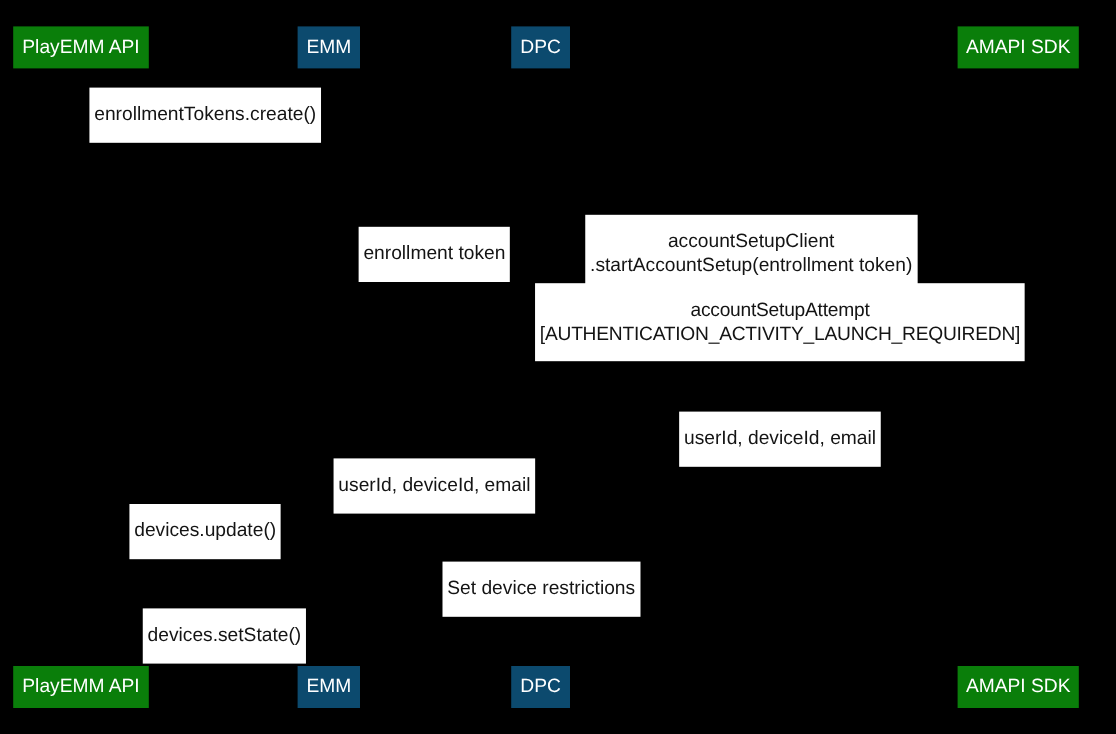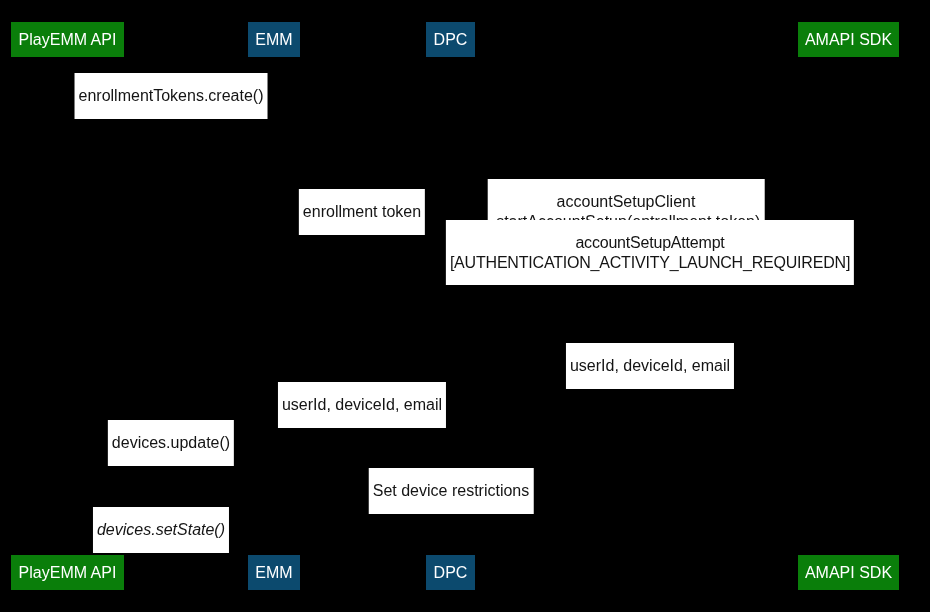--- a/index.html
+++ b/index.html
@@ -58,33 +58,33 @@
   </div>
 
   <div class="msg" style="left:171px; top:73px;">enrollmentTokens.create()</div>
 
 
   <div class="msg" style="left:362px; top:149px;margin-top:40px;">enrollment token</div>
 
   <div class="msg" style="left:626px; top:179px;text-align:center;">accountSetupClient
 .startAccountSetup(entrollment token)</div>
 
-  <div class="msg wide" style="left:650px; top:220px;">accountSetupAttempt
+  <div class="msg wide" style="left:650px; top:236px;">accountSetupAttempt
 [AUTHENTICATION_ACTIVITY_LAUNCH_REQUIREDN]</div>
 
 
   <div class="msg" style="left:650px; top:343px;">userId, deviceId, email</div>
 
   <div class="msg" style="left:362px; top:382px;">userId, deviceId, email</div>
 
   <div class="msg" style="left:451px; top:468px;">Set device restrictions</div>
 
   <div class="msg" style="left:171px; top:420px;">devices.update()</div>
 
-  <div class="msg" style="left:161px; top:507px;font-style:italic;">devices.setState()</div>
+  <div class="msg" style="left:187px; top:507px;">devices.setState()</div>
 
   <div class="actor green" style="left:11px;  top:555px; width:113px;">
     <span>PlayEMM API</span>
   </div>
   <div class="actor blue" style="left:248px; top:555px; width:52px;">
     <span>EMM</span>
   </div>
   <div class="actor blue" style="left:426px; top:555px; width:49px;">
     <span>DPC</span>
   </div>

